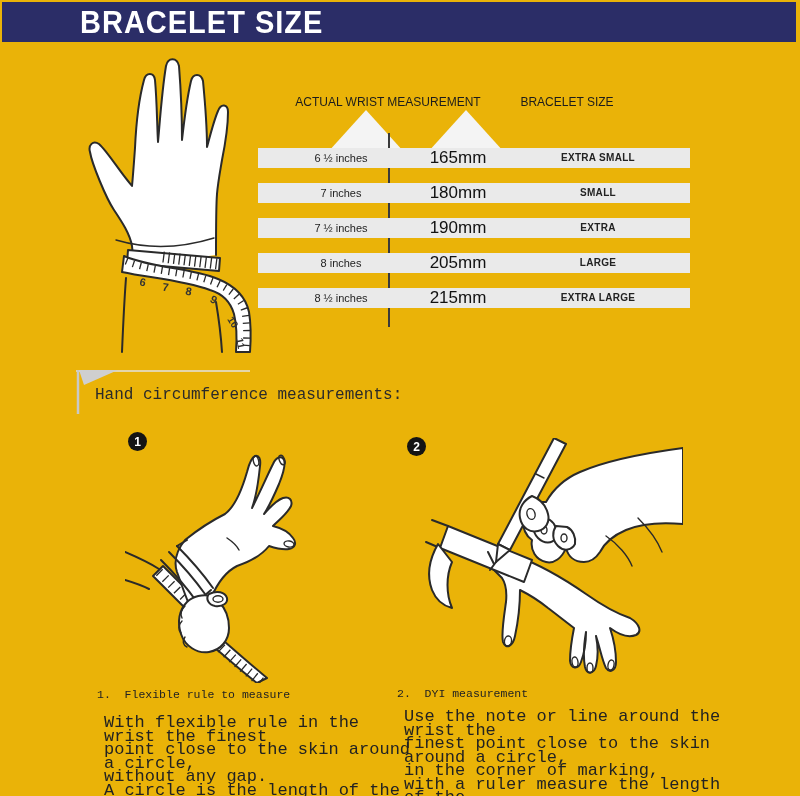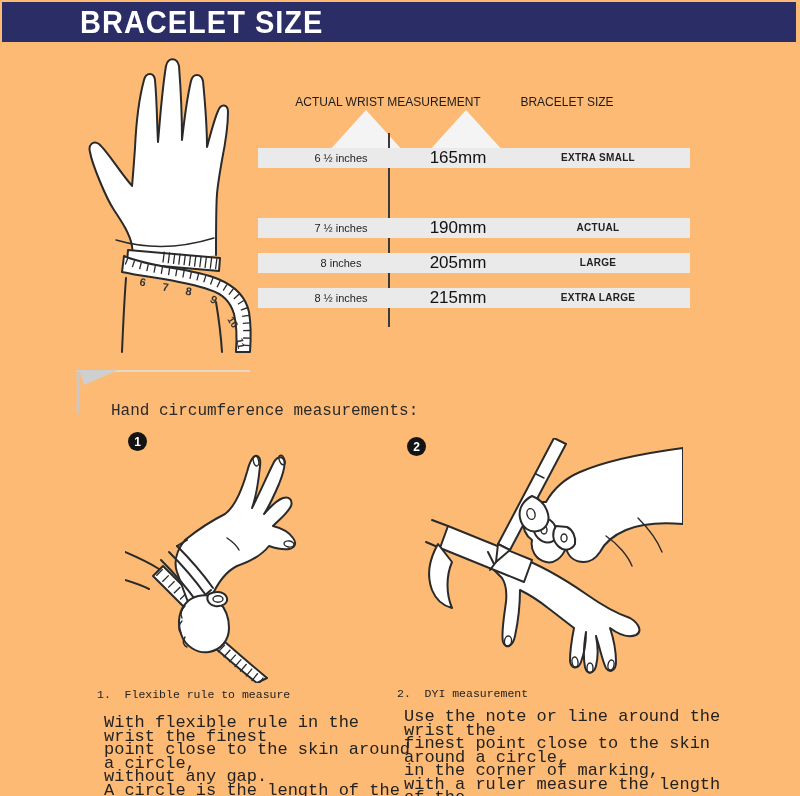--- a/index.html
+++ b/index.html
@@ -1,16 +1,16 @@
 <!DOCTYPE html>
 <html><head>
 <meta charset="utf-8">
 <style>
   html,body{margin:0;padding:0;background:#fff;}
-  .canvas{position:relative;width:800px;height:796px;background:#fdba74;overflow:hidden;
+  .canvas{position:relative;width:800px;height:796px;background:#eab308;overflow:hidden;
           font-family:"Liberation Sans",sans-serif;color:#222;}
 
   
   .banner{position:absolute;left:2px;top:2px;width:794px;height:40px;background:#2b2d67;}
   .banner h1{margin:0;position:absolute;left:78px;top:3px;font-size:29px;font-weight:800;
              letter-spacing:1px;color:#ffffff;transform:scaleY(1.06);transform-origin:left top;
              font-family:"Liberation Sans",sans-serif;white-space:nowrap;}
 
   
   .tbl-header{position:absolute;top:95px;transform:translateX(-50%);font-size:12px;font-weight:400;
@@ -22,21 +22,21 @@
   .wt1{left:328px;} .wt2{left:428px;}
   .col-divider{position:absolute;left:388px;top:133px;width:2px;height:194px;background:#3a3a3a;}
   .size-row{position:absolute;left:258px;width:432px;height:20px;background:#eaeaea;}
   .r0{top:148px;} .r1{top:183px;} .r2{top:218px;} .r3{top:253px;} .r4{top:288px;}
   .cell{position:absolute;transform:translateX(-50%);line-height:20px;white-space:nowrap;text-align:center;}
   .cell-inches{left:83px;font-size:11px;color:#222;}
   .cell-mm{left:200px;font-size:17px;color:#111;}
   .cell-size{left:320px;font-size:10px;font-weight:700;letter-spacing:.3px;color:#222;padding-left:40px;}
 
   
-  .section-heading{position:absolute;left:95px;top:386px;margin:16px;font-weight:400;
+  .section-heading{position:absolute;left:95px;top:386px;margin:0;font-weight:400;
                    font-family:"Liberation Mono",monospace;font-size:16px;color:#2a2a2a;white-space:nowrap;}
   .caption{position:absolute;font-family:"Liberation Mono",monospace;font-size:11.5px;color:#222;white-space:pre;text-align:center;}
   .cap1{left:97px;top:688px;} .cap2{left:397px;top:687px;}
   .body-text{position:absolute;font-family:"Liberation Mono",monospace;font-size:17px;
              line-height:13.5px;color:#222;white-space:pre-line;}
   .b1{left:104px;top:716px;width:310px;} .b2{left:404px;top:710px;width:320px;}
 
   
   .step-marker{position:absolute;width:19px;height:19px;border-radius:50%;background:#141414;color:#fff;
                display:flex;align-items:center;justify-content:center;font-size:12px;font-weight:700;}
@@ -96,24 +96,29 @@
 
   <div class="watermark-tri wt1"></div>
   <div class="watermark-tri wt2"></div>
   <div class="col-divider"></div>
 
   <div class="size-row r0">
     <span class="cell cell-inches">6 ½ inches</span>
     <span class="cell cell-mm">165mm</span>
     <span class="cell cell-size">EXTRA SMALL</span>
   </div>
+  <div class="size-row r1">
+    <span class="cell cell-inches">7 inches</span>
+    <span class="cell cell-mm">180mm</span>
+    <span class="cell cell-size">SMALL</span>
+  </div>
   <div class="size-row r2">
     <span class="cell cell-inches">7 ½ inches</span>
     <span class="cell cell-mm">190mm</span>
-    <span class="cell cell-size">ACTUAL</span>
+    <span class="cell cell-size">EXTRA</span>
   </div>
   <div class="size-row r3">
     <span class="cell cell-inches">8 inches</span>
     <span class="cell cell-mm">205mm</span>
     <span class="cell cell-size">LARGE</span>
   </div>
   <div class="size-row r4">
     <span class="cell cell-inches">8 ½ inches</span>
     <span class="cell cell-mm">215mm</span>
     <span class="cell cell-size">EXTRA LARGE</span>

